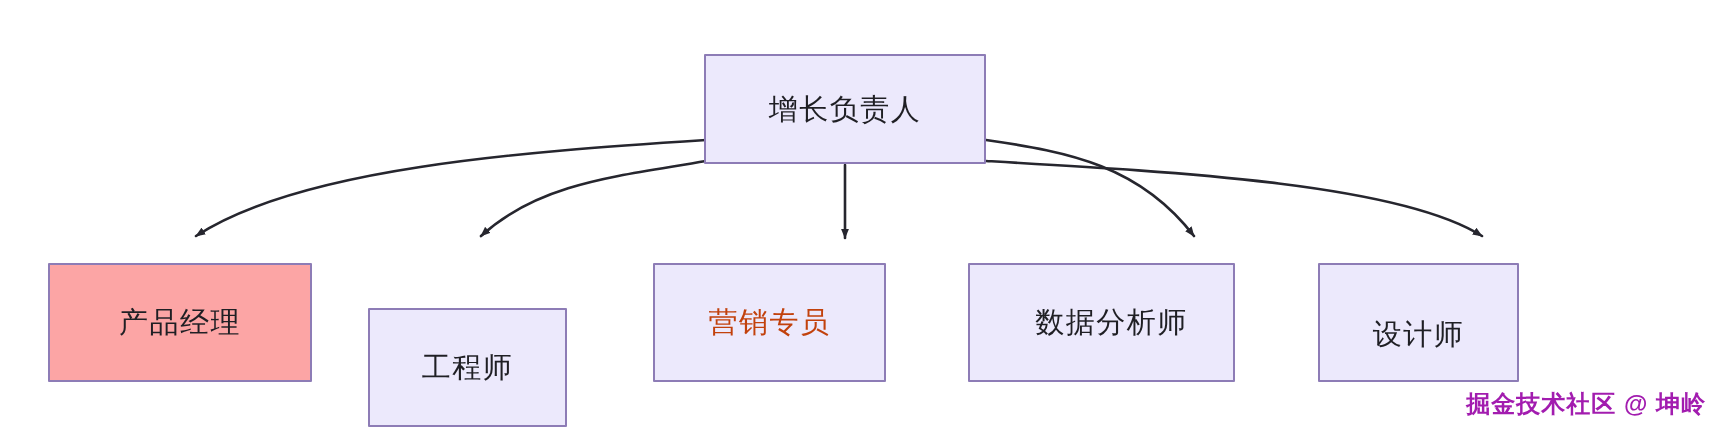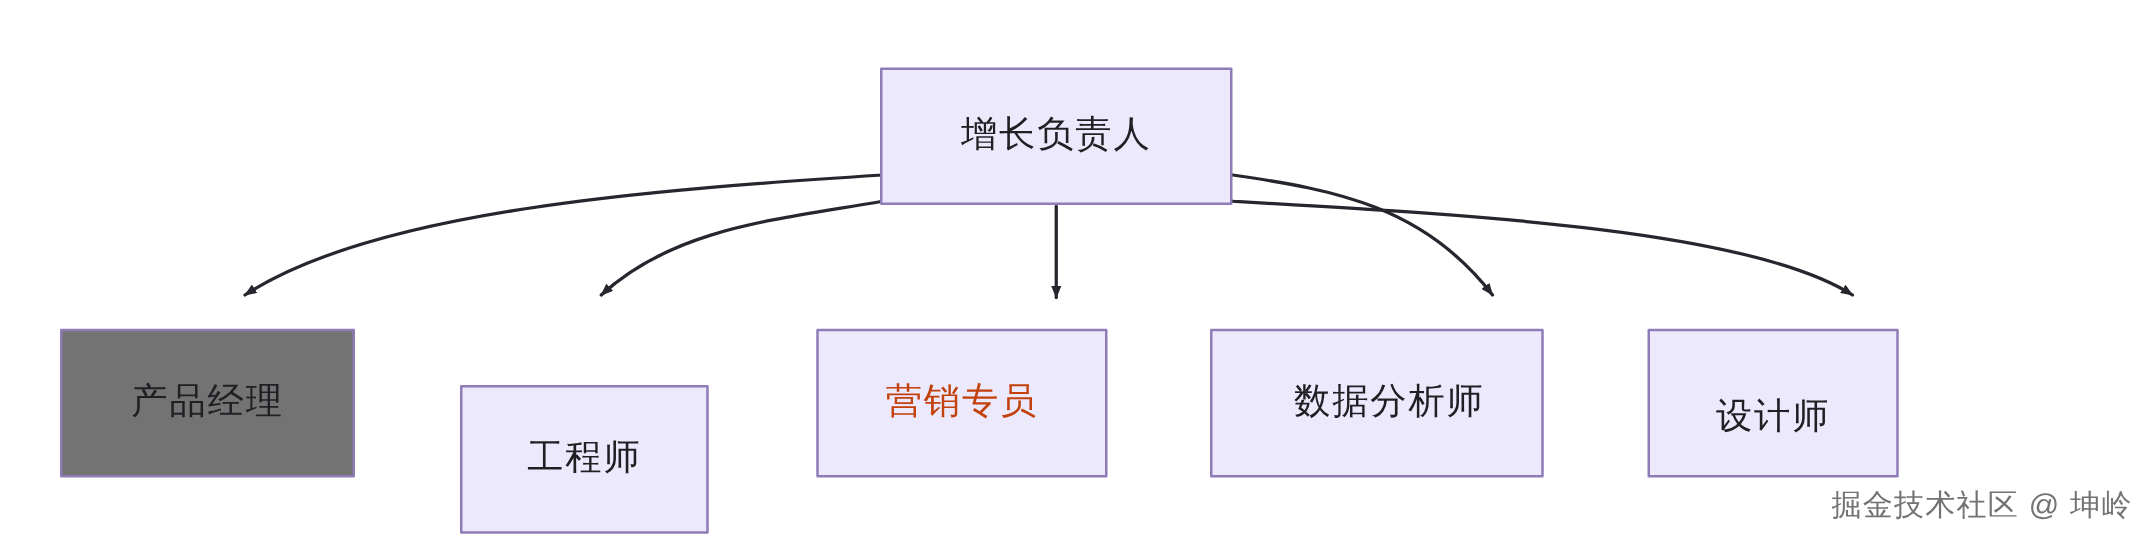--- a/index.html
+++ b/index.html
@@ -31,21 +31,21 @@
     box-sizing: border-box;
     background: #ece9fc;
     border: 2px solid #8d7cb6;
     border-radius: 1px;
     display: flex;
     align-items: center;
     justify-content: center;
     z-index: 2;
   }
   .node-label {
-    font-family: Liberation Mono, monospace;
+    font-family: Liberation Serif, serif;
     font-size: 29px;
     line-height: 1;
     color: #1f1f24;
     letter-spacing: 1.5px;
     white-space: nowrap;
     user-select: none;
     text-align: center;
   }
   #watermark {
     position: absolute;
@@ -80,35 +80,35 @@
 
     <path d="M 986,140 C 1070,152 1140,166 1194,236" fill="none" stroke="#26262e" stroke-width="2.6" stroke-linecap="round" marker-end="url(#arrowhead)"></path>
 
     <path d="M 986,161 C 1180,172 1400,184 1482,236" fill="none" stroke="#26262e" stroke-width="2.6" stroke-linecap="round" marker-end="url(#arrowhead)"></path>
   </svg>
 
   <div class="node" id="node-root" style="left: 704px; top: 54px; width: 282px; height: 110px; background: rgb(236, 233, 252); border-color: rgb(141, 124, 182);">
     <span class="node-label" style="color: rgb(31, 31, 36);">增长负责人</span>
   </div>
 
-  <div class="node" id="node-child-0" style="left: 48px; top: 263px; width: 236px; height: 119px; background: #737373; border-color: rgb(141, 124, 182);">
+  <div class="node" id="node-child-0" style="left: 48px; top: 263px; width: 264px; height: 119px; background: #fca5a5; border-color: rgb(141, 124, 182);">
     <span class="node-label" style="color: rgb(31, 31, 36);">产品经理</span>
   </div>
 
   <div class="node" id="node-child-1" style="left: 368px; top: 263px; width: 199px; height: 119px; background: rgb(236, 233, 252); border-color: rgb(141, 124, 182); margin-top: 45px;">
     <span class="node-label" style="color: rgb(31, 31, 36);">工程师</span>
   </div>
 
   <div class="node" id="node-child-2" style="left: 653px; top: 263px; width: 233px; height: 119px; background: rgb(236, 233, 252); border-color: rgb(141, 124, 182);">
     <span class="node-label" style="color: #c2410c;">营销专员</span>
   </div>
 
   <div class="node" id="node-child-3" style="left: 968px; top: 263px; width: 267px; height: 119px; background: rgb(236, 233, 252); border-color: rgb(141, 124, 182); padding-left: 20px;">
     <span class="node-label" style="color: rgb(31, 31, 36);">数据分析师</span>
   </div>
 
   <div class="node" id="node-child-4" style="left: 1318px; top: 263px; width: 201px; height: 119px; background: rgb(236, 233, 252); border-color: rgb(141, 124, 182);">
     <span class="node-label" style="color: rgb(31, 31, 36); margin-top: 24px;">设计师</span>
   </div>
 
-  <div id="watermark" style="color: #737373;">掘金技术社区 @ 坤岭</div>
+  <div id="watermark" style="color: #a21caf; font-weight: bold;">掘金技术社区 @ 坤岭</div>
 
 </div>
 
 </body></html>

